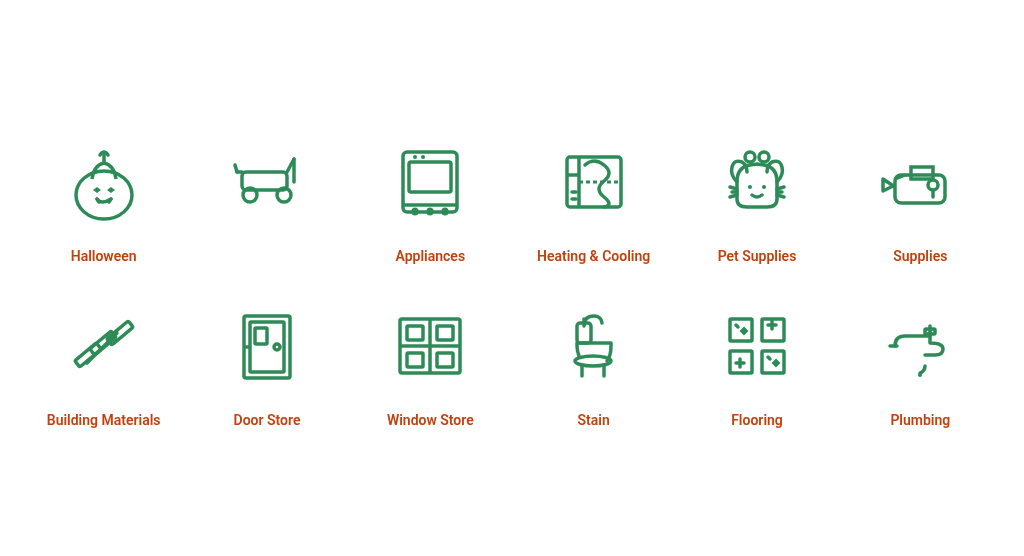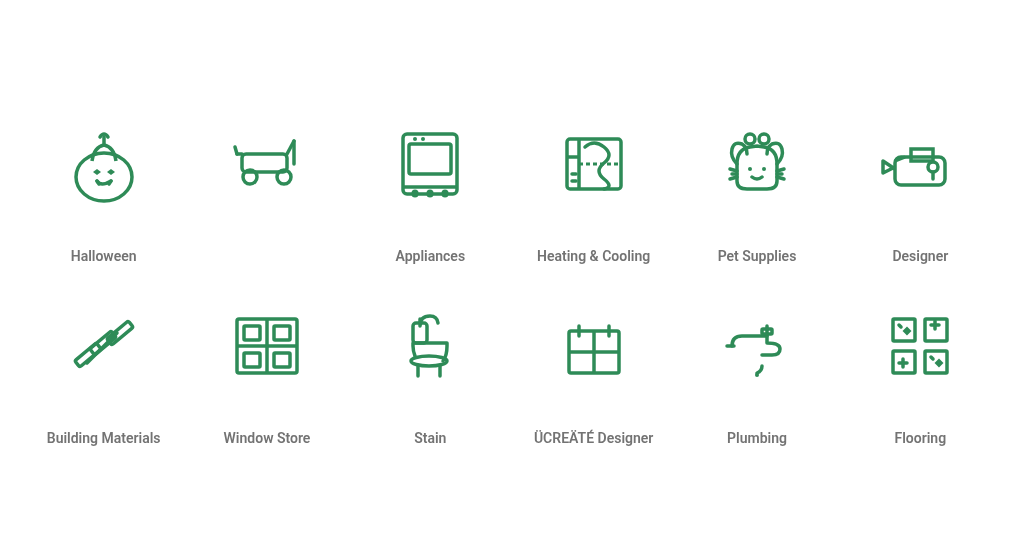--- a/index.html
+++ b/index.html
@@ -34,24 +34,24 @@
       height: 110px;
       display: flex;
       align-items: center;
       justify-content: center;
     }
     .icon-wrapper svg {
       width: 90px;
       height: 90px;
     }
     .category-label {
-      margin-top: 28px;
+      margin-top: 10px;
       font-size: 14px;
       font-weight: 600;
-      color: #737373;
+      color: #c2410c;
       text-align: left;
       line-height: 1.3;
     }
   </style>
 </head>
 <body>
 
 <div class="grid">
 <div class="category-item">
       <div class="icon-wrapper">
@@ -136,32 +136,44 @@
       <div class="icon-wrapper">
         <svg viewBox="0 0 90 90" fill="none" xmlns="http://www.w3.org/2000/svg">
     <rect x="20" y="38" width="50" height="28" rx="6" stroke="#2e8b57" stroke-width="3.5" fill="none"></rect>
     <path d="M20 50 L8 42 L8 54 L20 48" stroke="#2e8b57" stroke-width="3.5" fill="none" stroke-linejoin="round"></path>
     <rect x="36" y="30" width="22" height="12" rx="0" stroke="#2e8b57" stroke-width="3.5" fill="none"></rect>
     <line x1="30" y1="38" x2="20" y2="42" stroke="#2e8b57" stroke-width="3.5"></line>
     <circle cx="58" cy="48" r="5" stroke="#2e8b57" stroke-width="3.5" fill="none"></circle>
     <line x1="58" y1="53" x2="58" y2="60" stroke="#2e8b57" stroke-width="3.5" stroke-linecap="round"></line>
   </svg>
       </div>
-      <div class="category-label">Designer</div>
+      <div class="category-label">Supplies</div>
     </div>
     <div class="category-item">
       <div class="icon-wrapper">
         <svg viewBox="0 0 90 90" fill="none" xmlns="http://www.w3.org/2000/svg">
     <rect x="15" y="50" width="28" height="8" rx="2" stroke="#2e8b57" stroke-width="3.5" fill="none" transform="rotate(-40 29 54)"></rect>
     <rect x="47" y="28" width="28" height="8" rx="2" stroke="#2e8b57" stroke-width="3.5" fill="none" transform="rotate(-40 61 32)"></rect>
     <rect x="30" y="38" width="28" height="8" rx="2" stroke="#2e8b57" stroke-width="3.5" fill="none" transform="rotate(-40 44 42)"></rect>
     <line x1="28" y1="62" x2="58" y2="32" stroke="#2e8b57" stroke-width="3.5" stroke-linecap="round"></line>
   </svg>
       </div>
       <div class="category-label">Building Materials</div>
+    </div>
+    <div class="category-item">
+      <div class="icon-wrapper">
+        <svg viewBox="0 0 90 90" fill="none" xmlns="http://www.w3.org/2000/svg">
+    <rect x="22" y="15" width="46" height="62" rx="2" stroke="#2e8b57" stroke-width="3.5" fill="none"></rect>
+    <rect x="28" y="21" width="34" height="50" rx="1" stroke="#2e8b57" stroke-width="3.5" fill="none"></rect>
+    <circle cx="55" cy="46" r="3" stroke="#2e8b57" stroke-width="3.5" fill="none"></circle>
+    <path d="M28 46 L22 46" stroke="#2e8b57" stroke-width="3.5"></path>
+    <rect x="33" y="27" width="12" height="16" rx="1" stroke="#2e8b57" stroke-width="3.5" fill="none"></rect>
+  </svg>
+      </div>
+      <div class="category-label">Door Store</div>
     </div>
     <div class="category-item">
       <div class="icon-wrapper">
         <svg viewBox="0 0 90 90" fill="none" xmlns="http://www.w3.org/2000/svg">
     <rect x="15" y="18" width="60" height="54" rx="2" stroke="#2e8b57" stroke-width="3.5" fill="none"></rect>
     <line x1="15" y1="45" x2="75" y2="45" stroke="#2e8b57" stroke-width="3.5"></line>
     <line x1="45" y1="18" x2="45" y2="72" stroke="#2e8b57" stroke-width="3.5"></line>
     <rect x="22" y="25" width="16" height="14" rx="1" stroke="#2e8b57" stroke-width="3.5" fill="none"></rect>
     <rect x="52" y="25" width="16" height="14" rx="1" stroke="#2e8b57" stroke-width="3.5" fill="none"></rect>
     <rect x="22" y="52" width="16" height="14" rx="1" stroke="#2e8b57" stroke-width="3.5" fill="none"></rect>
@@ -176,57 +188,45 @@
     <path d="M35 25 Q35 15 45 15 Q52 15 53 22" stroke="#2e8b57" stroke-width="3.5" fill="none" stroke-linecap="round"></path>
     <rect x="28" y="22" width="14" height="20" rx="3" stroke="#2e8b57" stroke-width="3.5" fill="none"></rect>
     <line x1="35" y1="22" x2="35" y2="18" stroke="#2e8b57" stroke-width="3.5" stroke-linecap="round"></line>
     <path d="M30 55 Q28 50 28 45 L28 42 L62 42 L62 45 Q62 55 58 60" stroke="#2e8b57" stroke-width="3.5" fill="none" stroke-linecap="round" stroke-linejoin="round"></path>
     <ellipse cx="44" cy="60" rx="18" ry="5" stroke="#2e8b57" stroke-width="3.5" fill="none"></ellipse>
     <line x1="33" y1="65" x2="33" y2="75" stroke="#2e8b57" stroke-width="3.5" stroke-linecap="round"></line>
     <line x1="55" y1="65" x2="55" y2="75" stroke="#2e8b57" stroke-width="3.5" stroke-linecap="round"></line>
   </svg>
       </div>
       <div class="category-label">Stain</div>
-    </div>
-    <div class="category-item">
-      <div class="icon-wrapper">
-        <svg viewBox="0 0 90 90" fill="none" xmlns="http://www.w3.org/2000/svg">
-    <rect x="20" y="30" width="50" height="42" rx="2" stroke="#2e8b57" stroke-width="3.5" fill="none"></rect>
-    <line x1="45" y1="30" x2="45" y2="72" stroke="#2e8b57" stroke-width="3.5"></line>
-    <line x1="20" y1="51" x2="70" y2="51" stroke="#2e8b57" stroke-width="3.5"></line>
-    <line x1="30" y1="25" x2="30" y2="35" stroke="#2e8b57" stroke-width="3.5" stroke-linecap="round"></line>
-    <line x1="60" y1="25" x2="60" y2="35" stroke="#2e8b57" stroke-width="3.5" stroke-linecap="round"></line>
-  </svg>
-      </div>
-      <div class="category-label">ÜCREÄTÉ Designer</div>
-    </div>
-    <div class="category-item">
-      <div class="icon-wrapper">
-        <svg viewBox="0 0 90 90" fill="none" xmlns="http://www.w3.org/2000/svg">
-    <path d="M20 45 Q20 35 30 35 L55 35" stroke="#2e8b57" stroke-width="3.5" fill="none" stroke-linecap="round"></path>
-    <path d="M55 28 L55 42 Q68 42 68 48 Q68 54 60 54 L50 54" stroke="#2e8b57" stroke-width="3.5" fill="none" stroke-linecap="round" stroke-linejoin="round"></path>
-    <rect x="50" y="28" width="10" height="5" rx="1" stroke="#2e8b57" stroke-width="3.5" fill="none"></rect>
-    <line x1="55" y1="25" x2="55" y2="28" stroke="#2e8b57" stroke-width="3.5" stroke-linecap="round"></line>
-    <path d="M15 45 L22 45" stroke="#2e8b57" stroke-width="3.5" stroke-linecap="round"></path>
-    <path d="M50 65 Q50 70 45 72" stroke="#2e8b57" stroke-width="3.5" fill="none" stroke-linecap="round"></path>
-    <circle cx="45" cy="74" r="2" fill="#2e8b57"></circle>
-  </svg>
-      </div>
-      <div class="category-label">Plumbing</div>
     </div>
     <div class="category-item">
       <div class="icon-wrapper">
         <svg viewBox="0 0 90 90" fill="none" xmlns="http://www.w3.org/2000/svg">
     <rect x="18" y="18" width="22" height="22" rx="1" stroke="#2e8b57" stroke-width="3.5" fill="none"></rect>
     <rect x="50" y="18" width="22" height="22" rx="1" stroke="#2e8b57" stroke-width="3.5" fill="none"></rect>
     <rect x="18" y="50" width="22" height="22" rx="1" stroke="#2e8b57" stroke-width="3.5" fill="none"></rect>
     <rect x="50" y="50" width="22" height="22" rx="1" stroke="#2e8b57" stroke-width="3.5" fill="none"></rect>
     <path d="M24 24 L26 26" stroke="#2e8b57" stroke-width="3.5" stroke-linecap="round"></path>
     <path d="M56 56 L58 58" stroke="#2e8b57" stroke-width="3.5" stroke-linecap="round"></path>
     <path d="M30 30 L32 28 L34 30 L32 32 Z" stroke="#2e8b57" stroke-width="3.5" fill="none"></path>
     <path d="M62 62 L64 60 L66 62 L64 64 Z" stroke="#2e8b57" stroke-width="3.5" fill="none"></path>
     <path d="M56 24 L64 24 M60 20 L60 28" stroke="#2e8b57" stroke-width="3.5" stroke-linecap="round"></path>
     <path d="M24 62 L32 62 M28 58 L28 66" stroke="#2e8b57" stroke-width="3.5" stroke-linecap="round"></path>
   </svg>
       </div>
       <div class="category-label">Flooring</div>
     </div>
+    <div class="category-item">
+      <div class="icon-wrapper">
+        <svg viewBox="0 0 90 90" fill="none" xmlns="http://www.w3.org/2000/svg">
+    <path d="M20 45 Q20 35 30 35 L55 35" stroke="#2e8b57" stroke-width="3.5" fill="none" stroke-linecap="round"></path>
+    <path d="M55 28 L55 42 Q68 42 68 48 Q68 54 60 54 L50 54" stroke="#2e8b57" stroke-width="3.5" fill="none" stroke-linecap="round" stroke-linejoin="round"></path>
+    <rect x="50" y="28" width="10" height="5" rx="1" stroke="#2e8b57" stroke-width="3.5" fill="none"></rect>
+    <line x1="55" y1="25" x2="55" y2="28" stroke="#2e8b57" stroke-width="3.5" stroke-linecap="round"></line>
+    <path d="M15 45 L22 45" stroke="#2e8b57" stroke-width="3.5" stroke-linecap="round"></path>
+    <path d="M50 65 Q50 70 45 72" stroke="#2e8b57" stroke-width="3.5" fill="none" stroke-linecap="round"></path>
+    <circle cx="45" cy="74" r="2" fill="#2e8b57"></circle>
+  </svg>
+      </div>
+      <div class="category-label">Plumbing</div>
+    </div>
   </div>
 
 </body></html>

